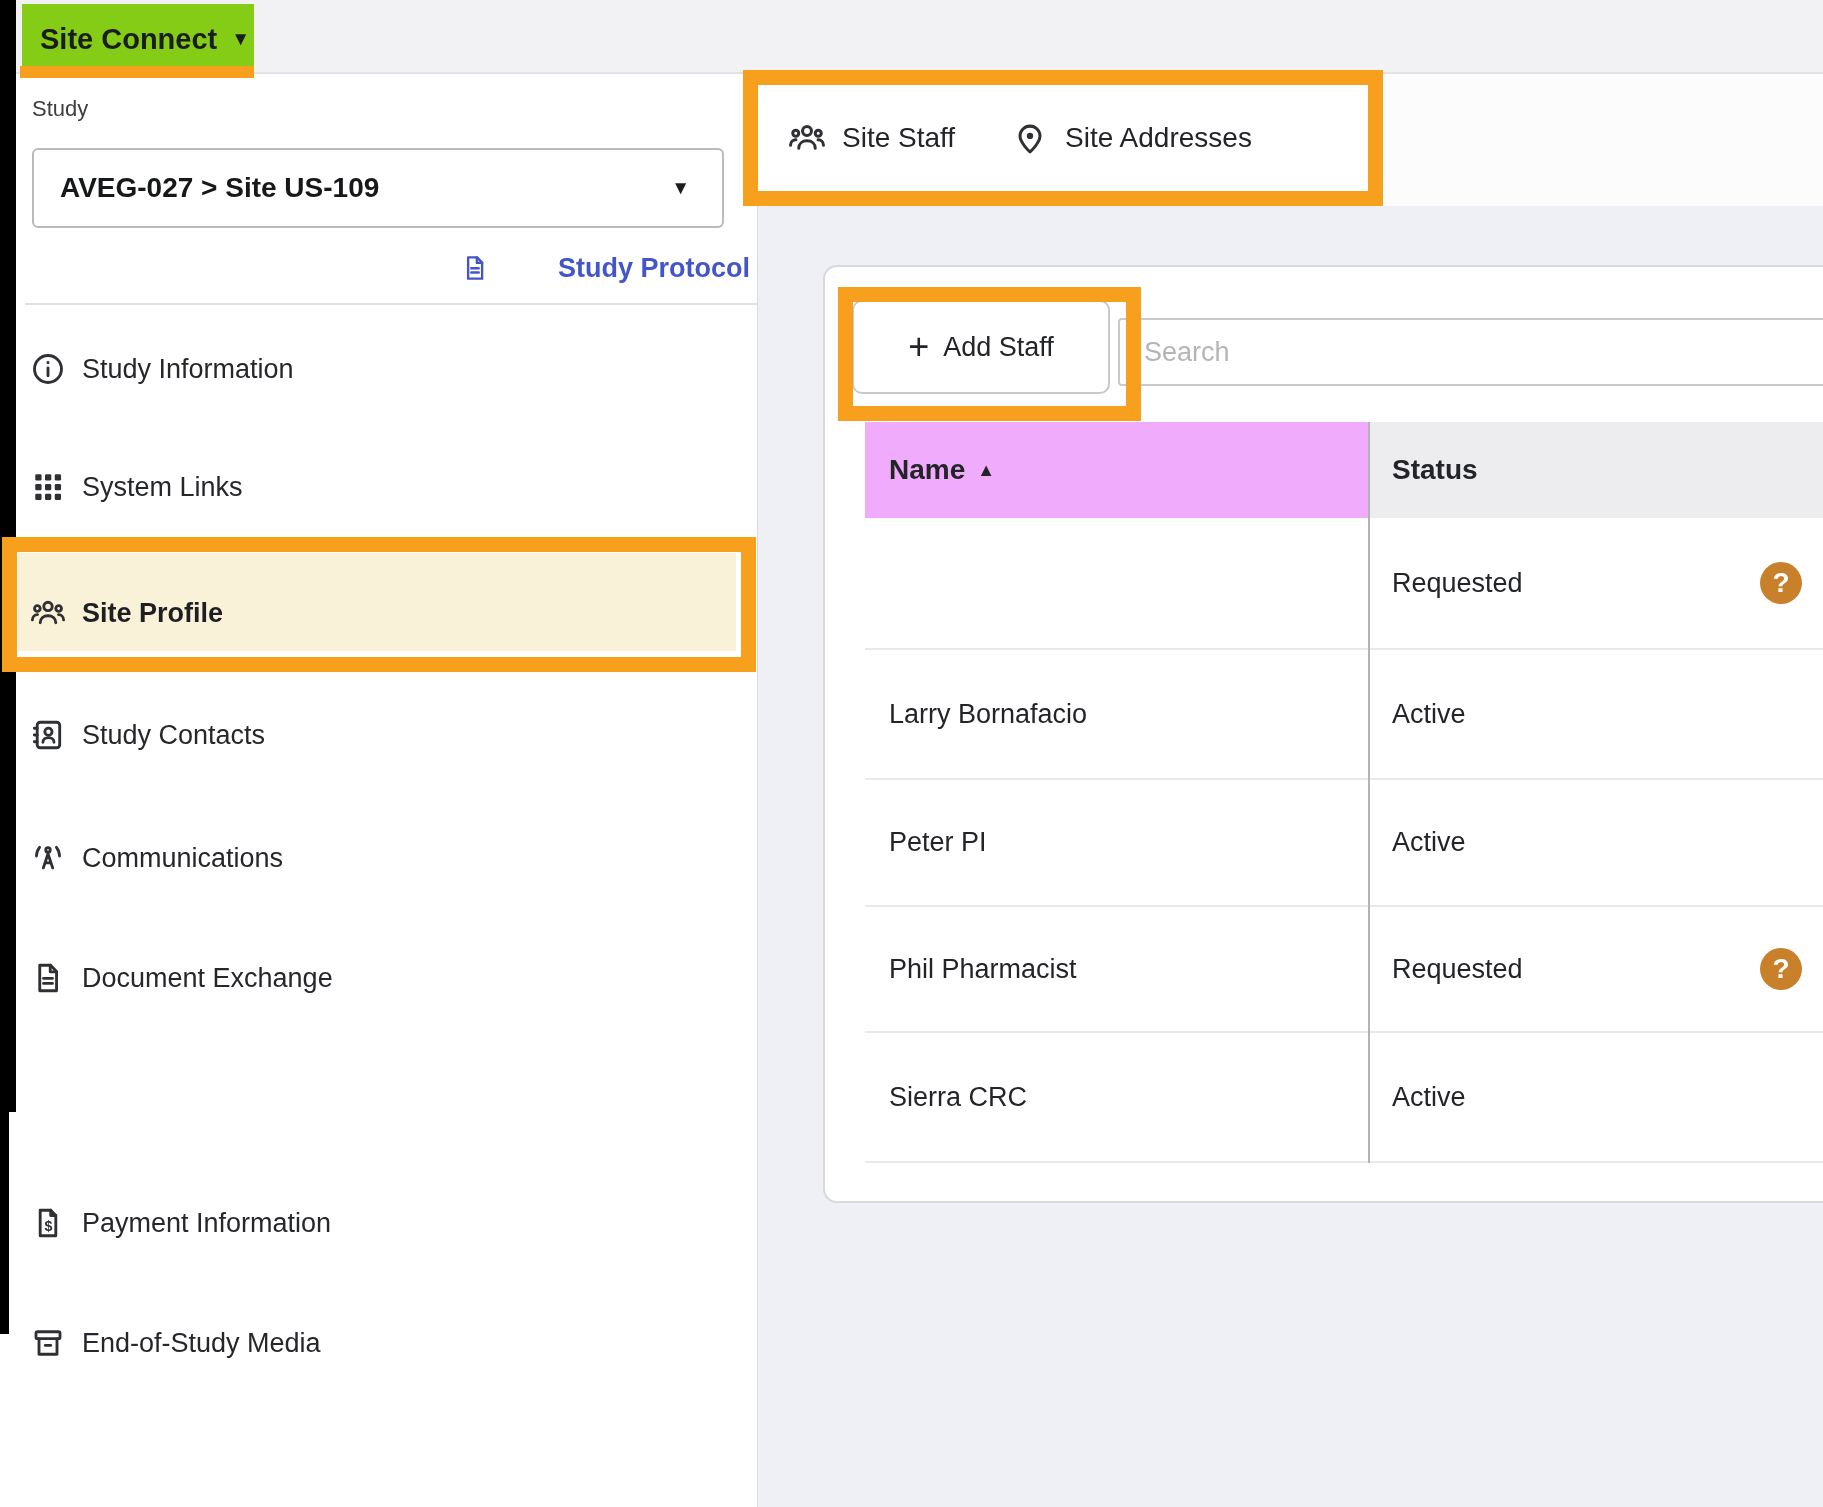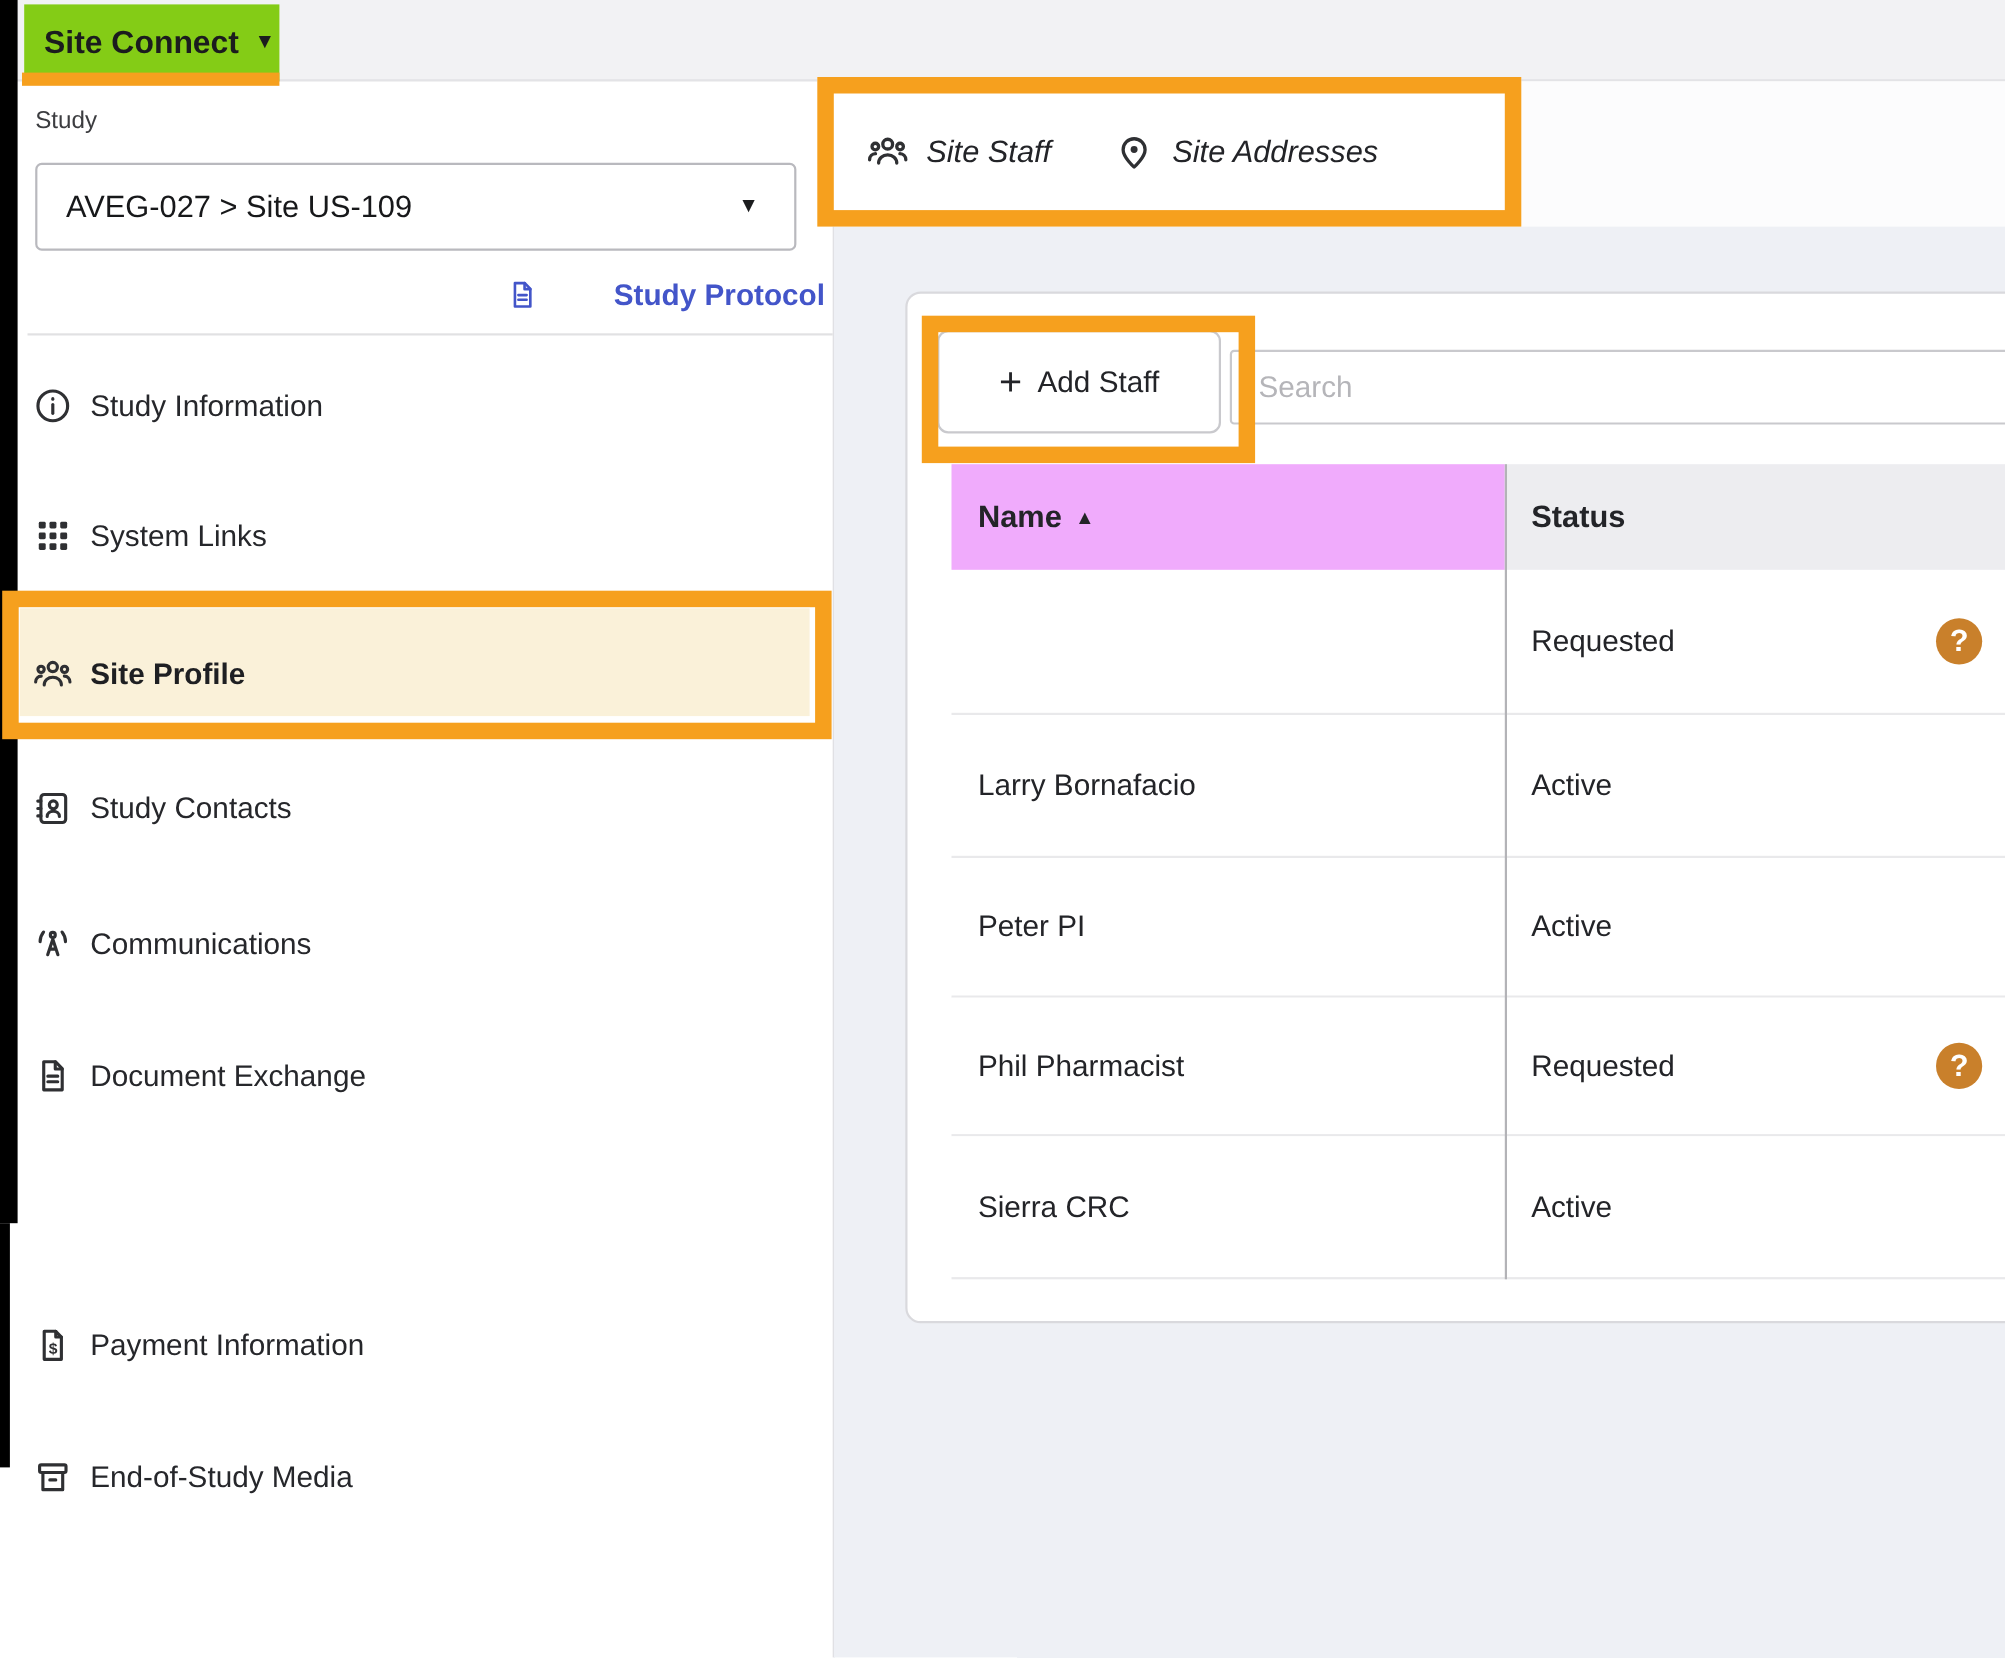--- a/index.html
+++ b/index.html
@@ -29,21 +29,21 @@
 
   
   #sidebar-divider { left:757px; top:74px; width:2px; height:1433px; background:#DCDCE0; }
   #study-label { left:32px; top:96px; font-size:22px; color:#3C3D40; }
   #study-select {
     left:32px; top:148px; width:692px; height:80px; background:#fff;
     border:2px solid #B9B9BE; border-radius:6px;
     display:flex; align-items:center; justify-content:space-between;
     padding:0 32px 0 26px; cursor:pointer;
   }
-  #study-select .value { font-size:28px; font-weight:normal; color:#17181A; }
+  #study-select .value { font-size:28px; font-weight:bold; color:#17181A; }
   #study-protocol {
     left:460px; top:246px; width:290px; height:44px;
     display:flex; align-items:center; justify-content:space-between; gap:14px;
     color:#4355C9; font-size:27px; font-weight:bold; cursor:pointer;
   }
   #sidebar-rule { left:25px; top:303px; width:732px; height:2px; background:#E1E1E3; }
 
   .nav-item {
     left:30px; width:706px; height:48px;
     display:flex; align-items:center; gap:16px; cursor:pointer;
@@ -58,21 +58,21 @@
   .annotation { border:15px solid #F6A01E; background:transparent; pointer-events:none; z-index:40; }
   #hl-site-profile { left:2px; top:537px; width:754px; height:135px; }
   #hl-tabs { left:743px; top:70px; width:640px; height:136px; background:#ffffff; z-index:5; pointer-events:auto; }
   #hl-add-staff { left:838px; top:287px; width:303px; height:134px; z-index:40; }
 
   
   #tabs-band { left:758px; top:74px; width:1065px; height:132px; background:#FCFCFD; }
   #main-bg { left:758px; top:206px; width:1065px; height:1301px; background:#EEF0F5; }
   #tabs-row {
     left:743px; top:70px; width:628px; height:136px; z-index:6;
-    display:flex; align-items:center; padding-left:45px; gap:56px;font-style:italic;
+    display:flex; align-items:center; padding-left:45px; gap:56px;
   }
   .tab-item { display:flex; align-items:center; gap:16px; cursor:pointer; }
   .tab-item .tab-icon { width:38px; height:38px; display:inline-flex; }
   .tab-item .tab-icon svg { width:38px; height:38px; }
   .tab-label { font-size:28px; color:#232428; white-space:nowrap; }
 
   
   #staff-card {
     left:823px; top:265px; width:1040px; height:938px;
     background:#ffffff; border:2px solid #D9D9DD; border-radius:14px; z-index:10;

